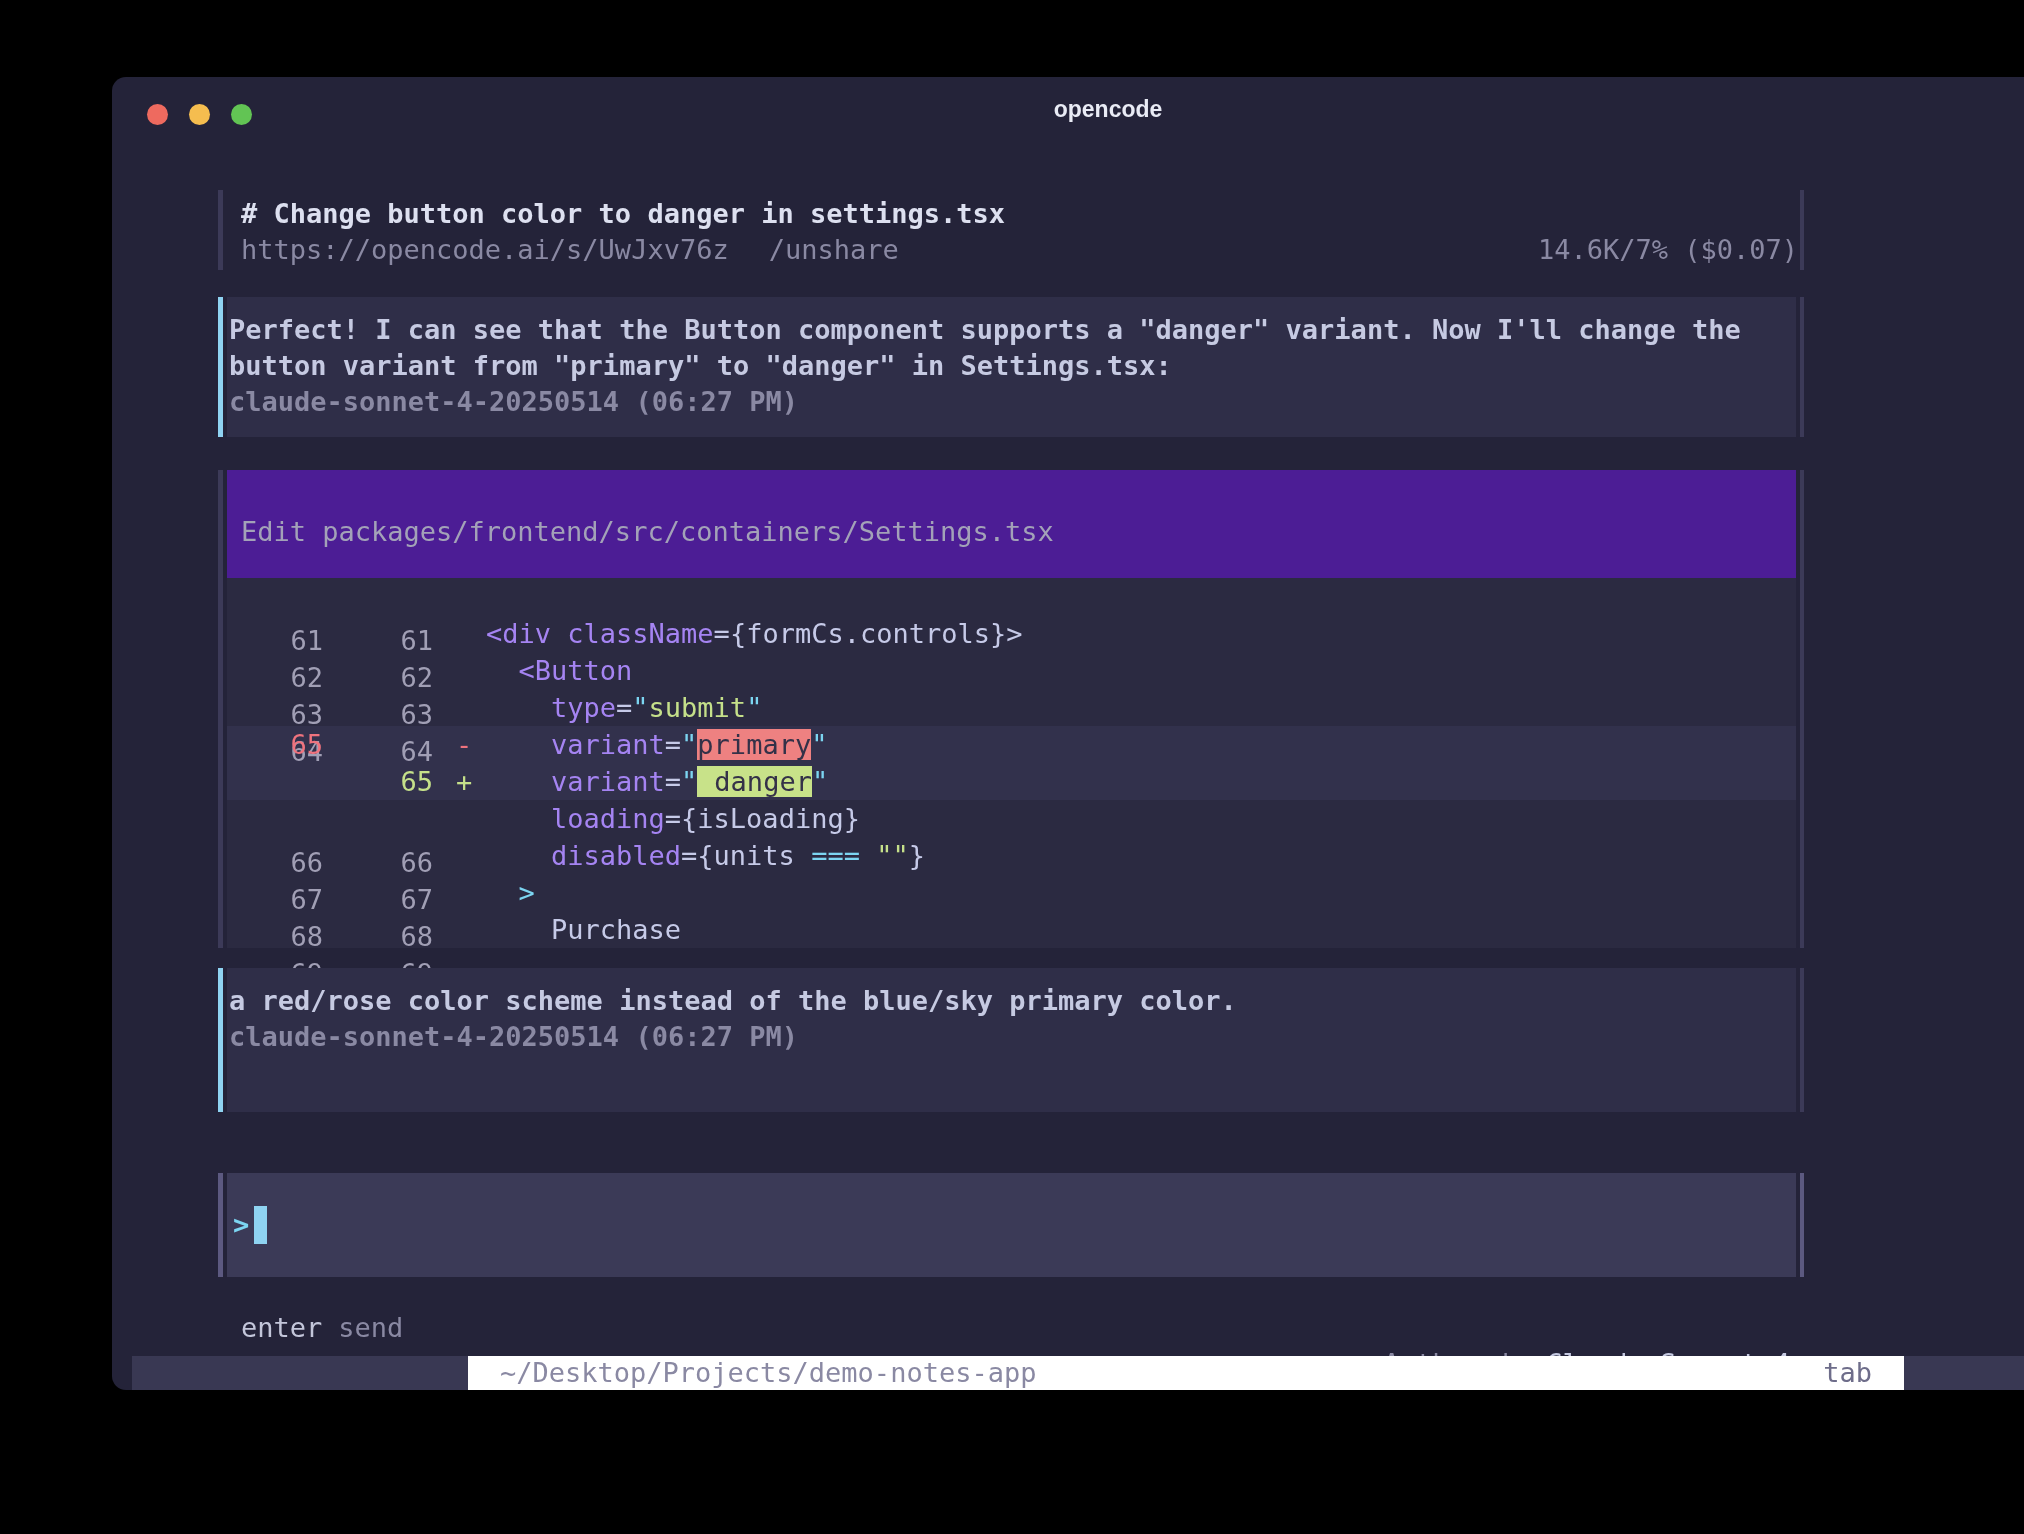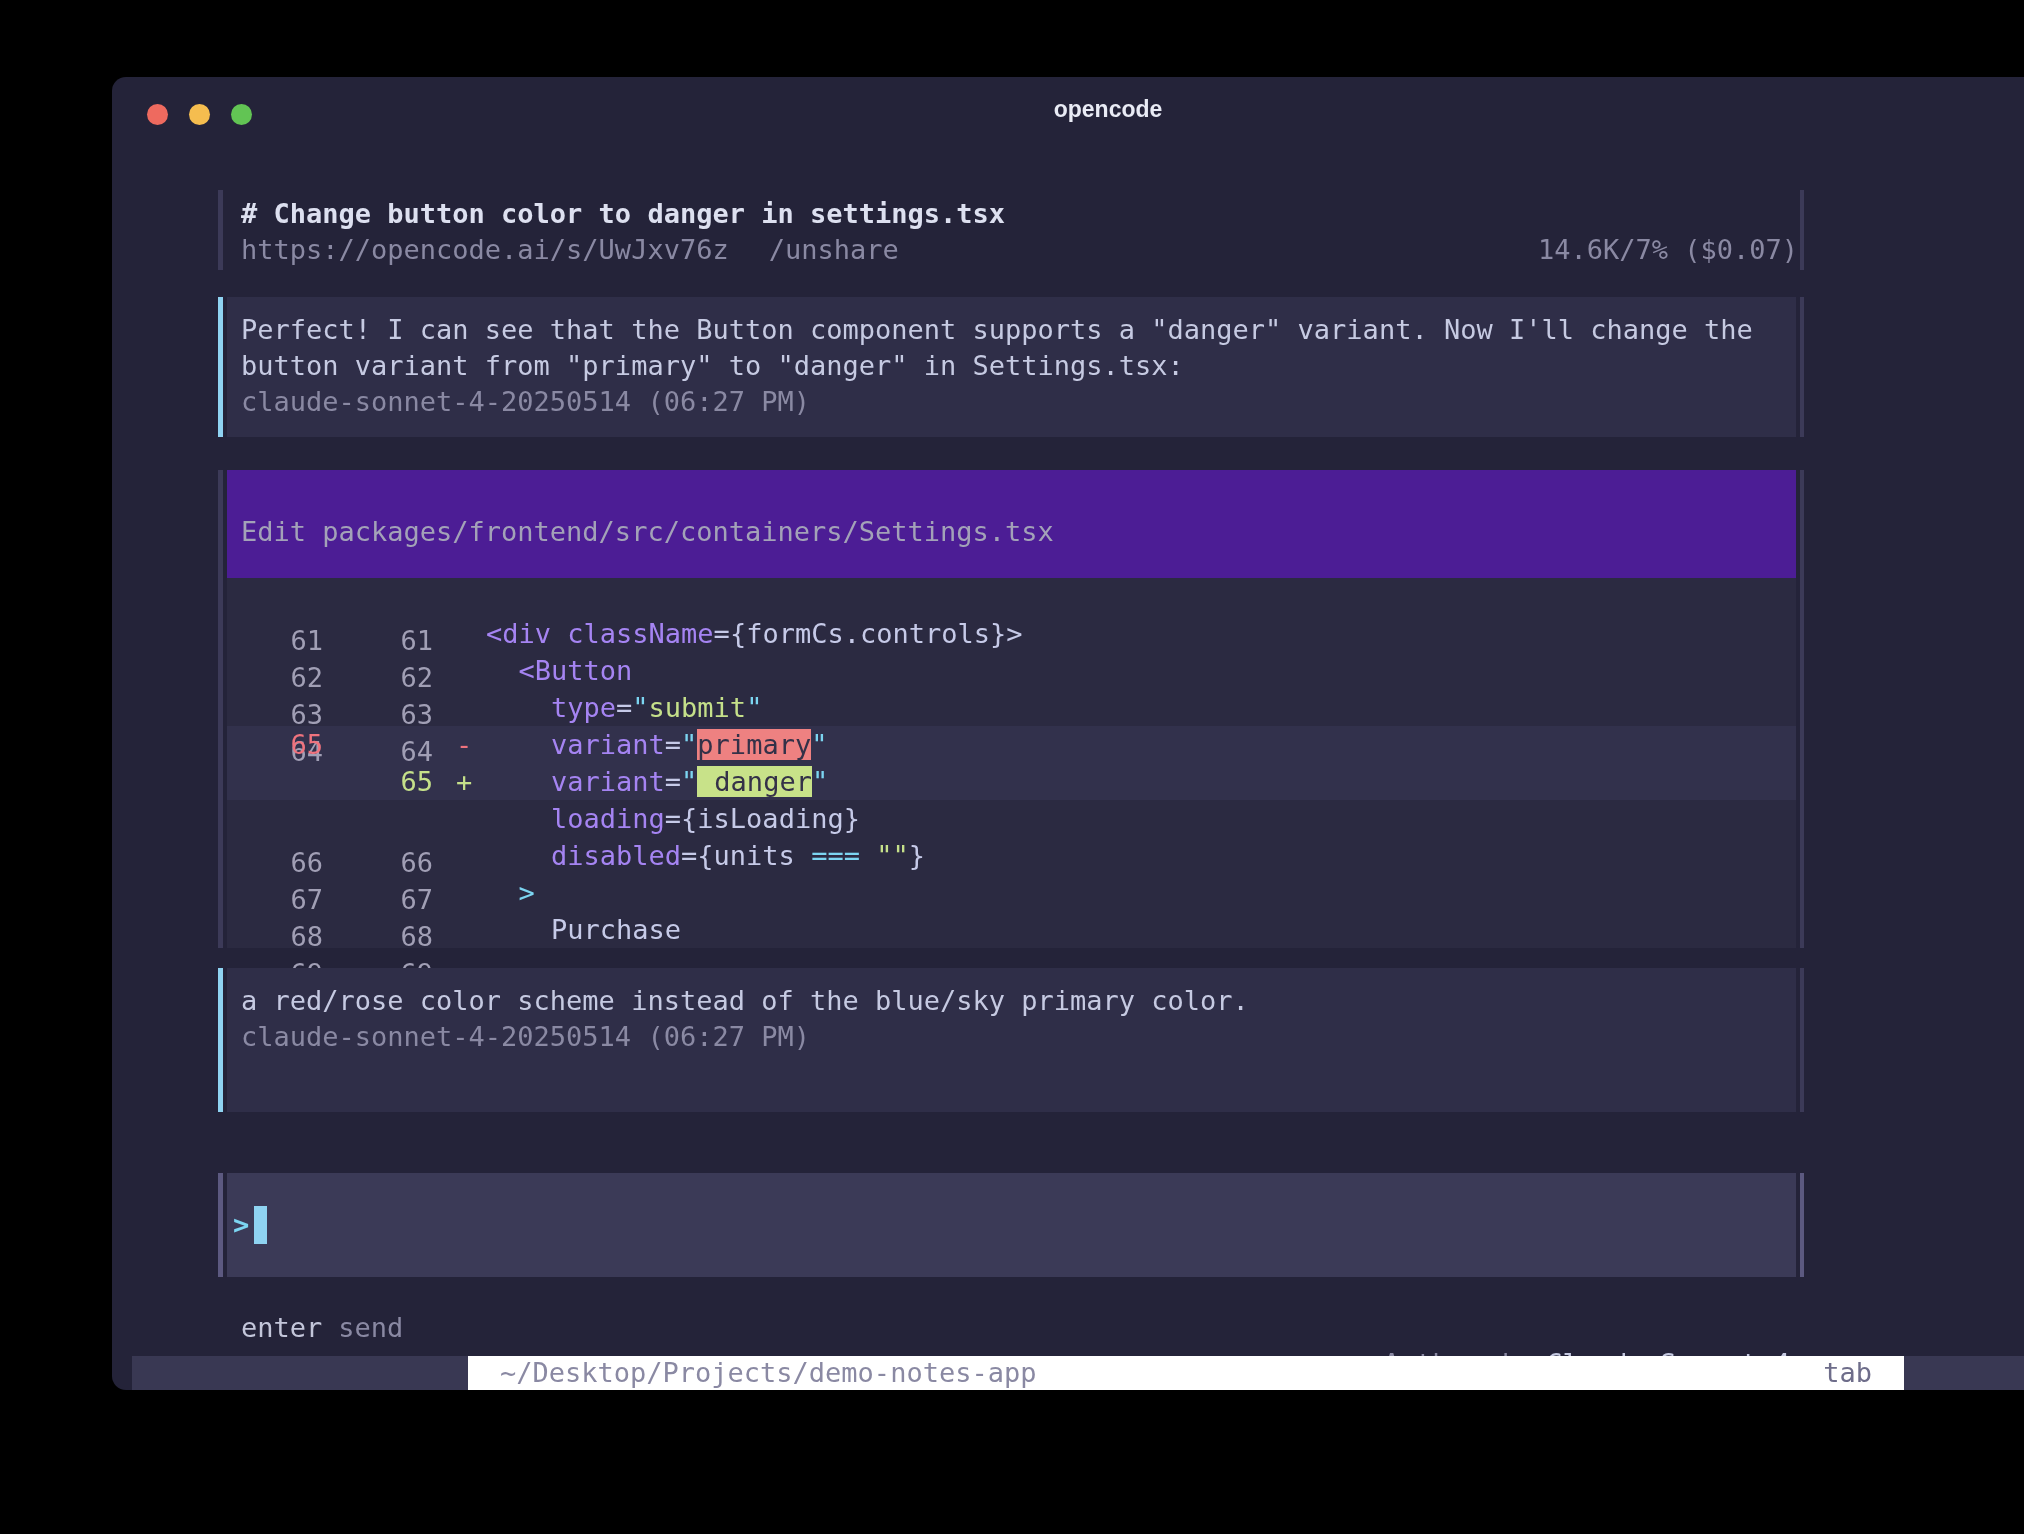--- a/index.html
+++ b/index.html
@@ -30,21 +30,21 @@
   .hdr .vbar{background:#3c3a58;}
   .hdr-inner{position:relative;padding:6px 6px 0 23px;}
   .hdr-title{font-weight:bold;color:#dde0f0;line-height:36px;white-space:pre;}
   .hdr-sub{display:flex;line-height:36px;color:#8a89a3;white-space:pre;}
   .hdr-unshare{margin-left:40px;}
   .hdr-tokens{margin-left:auto;}
 
   
   .msg .vbar{background:#8fd3f2;}
   .msg .bg{background:#2f2e48;}
-  .msg-content{position:relative;padding:15px 14px 0 23px;}
+  .msg-content{position:relative;padding:15px 14px 0 11px;font-weight:bold;}
   .mline{line-height:36px;white-space:pre;color:#c6cae2;}
   .mline.meta{color:#8a89a3;}
   .msg0{top:220px;height:140px;}
   .msg1{top:891px;height:144px;}
 
   
   .diff{top:393px;height:478px;}
   .diff .vbar{background:#3c3a58;}
   .diff .bg{background:#2b2a41;}
   .dheader{position:absolute;left:9px;right:8px;top:0;height:108px;background:#4c1d95;}

